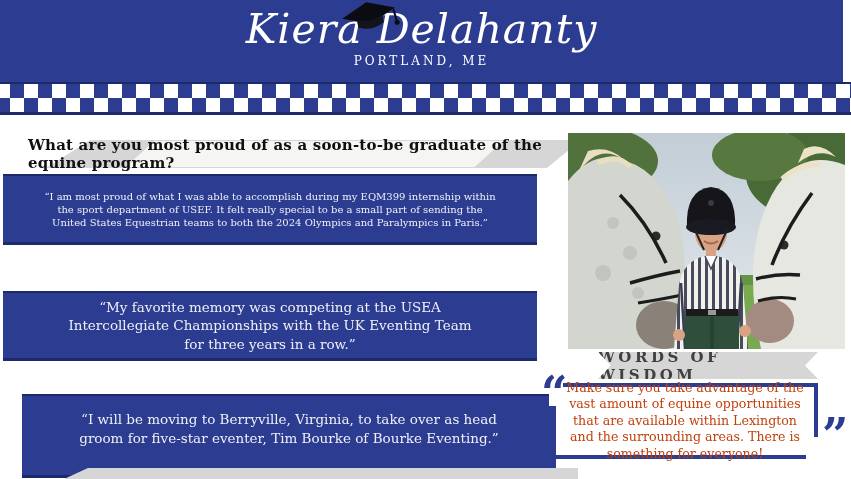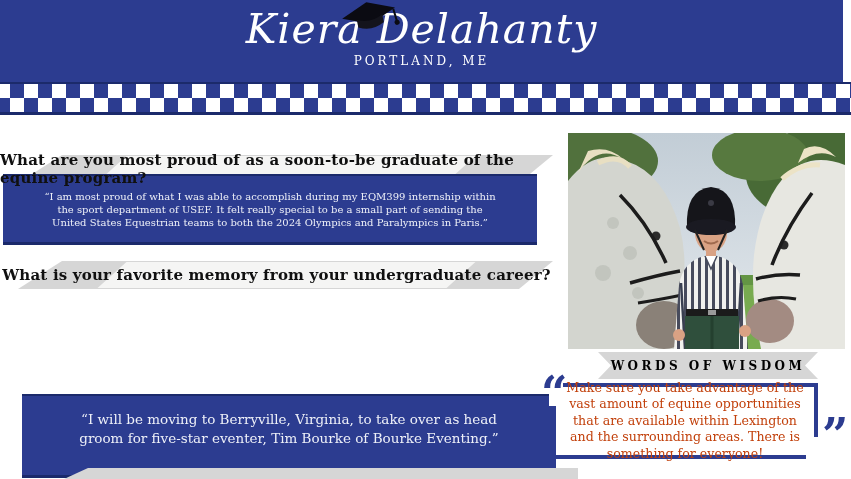--- a/index.html
+++ b/index.html
@@ -24,37 +24,37 @@
   .bluebox{position:absolute;background:var(--blue);color:#eef0f8;text-align:center;
            border-top:2px solid var(--navy);border-bottom:3px solid var(--navy);
            box-sizing:border-box;display:flex;align-items:center;justify-content:center;}
   .bluebox p{margin:0;}
   .intro{left:8px;top:115px;width:522px;height:40px;font-size:13px;line-height:1.35;padding:0 28px;}
   .answer1{left:3px;top:174px;width:534px;height:71px;font-size:10px;line-height:1.3;padding:2px 40px;}
   .answer2{left:3px;top:291px;width:534px;height:70px;font-size:13.5px;line-height:1.35;padding:0 60px;}
   .answer3{left:3px;top:394px;width:534px;height:84px;font-size:13.5px;line-height:1.35;padding:0 46px 14px;margin-left:19px;}
 
   .qband{position:absolute;left:0;width:553px;height:28px;}
-  .q1{top:155px;} .q2{top:261px;} .q3{top:365px;height:27px;}
+  .q1{top:140px;margin-left:28px;} .q2{top:261px;} .q3{top:365px;height:27px;}
   .qband .gray{position:absolute;inset:0;background:var(--gray);
     clip-path:polygon(62px 0,100% 0,calc(100% - 34px) 100%,18px 100%);}
   .qband .white{position:absolute;top:1px;bottom:1px;left:112px;right:92px;background:#f5f5f4;
     transform:skewX(-48deg);}
   .qband .qtext{position:relative;z-index:2;display:flex;align-items:center;justify-content:center;
     height:100%;font-size:15px;font-weight:700;color:#101010;letter-spacing:.2px;}
 
   .bottom-strip{position:absolute;left:30px;top:468px;width:548px;height:11px;background:var(--gray);
     clip-path:polygon(58px 0,100% 0,100% 100%,34px 100%);}
 
   
   .photo{position:absolute;left:568px;top:133px;width:277px;height:216px;}
   .ribbon{position:absolute;left:598px;top:352px;width:220px;height:27px;background:var(--gray);
     clip-path:polygon(0 0,100% 0,calc(100% - 13px) 50%,100% 100%,0 100%,13px 50%);
     display:flex;align-items:center;justify-content:center;
-    font-size:12px;font-weight:700;letter-spacing:3.5px;color:#000000;}
+    font-size:15px;font-weight:700;letter-spacing:3.5px;color:#404040;}
   .quotebox{position:absolute;left:552px;top:383px;width:266px;height:76px;box-sizing:border-box;
     border:4px solid var(--blue);background:#fff;display:flex;align-items:center;justify-content:center;}
   .quotebox p{margin:0;font-size:12.6px;line-height:1.3;color:#c2410c;text-align:center;padding:2px 8px;}
   .qmark{position:absolute;font-size:46px;font-weight:700;color:var(--blue);line-height:1;
     font-family:"DejaVu Serif",serif;}
   .qmark-gap{position:absolute;background:#fff;}
   .gap-open{left:549px;top:380px;width:14px;height:26px;}
   .gap-close{left:806px;top:437px;width:16px;height:25px;}
   .open-quote{left:541px;top:370px;}
   .close-quote{left:822px;top:412px;}
@@ -82,24 +82,22 @@
 
   <div class="qband q1">
     <div class="gray"></div>
     <div class="white"></div>
     <div class="qtext">What are you most proud of as a soon-to-be graduate of the equine program?</div>
   </div>
   <div class="bluebox answer1">
     <p>“I am most proud of what I was able to accomplish during my EQM399 internship within the sport department of USEF. It felt really special to be a small part of sending the United States Equestrian teams to both the 2024 Olympics and Paralympics in Paris.”</p>
   </div>
 
-  <div class="qband q2">
-    <div class="gray"></div>
-    <div class="white"></div>
-    <div class="qtext">What is your favorite memory from your undergraduate career?</div>
+  <div class="bluebox answer2">
+    <p>“My favorite memory was competing at the USEA Intercollegiate Championships with the UK Eventing Team for three years in a row.”</p>
   </div>
 
   <div class="bluebox answer3">
     <p>“I will be moving to Berryville, Virginia, to take over as head groom for five-star eventer, Tim Bourke of Bourke Eventing.”</p>
   </div>
 
   <div class="bottom-strip"></div>
 
   <svg class="photo" viewBox="0 0 277 216">
     <defs>

